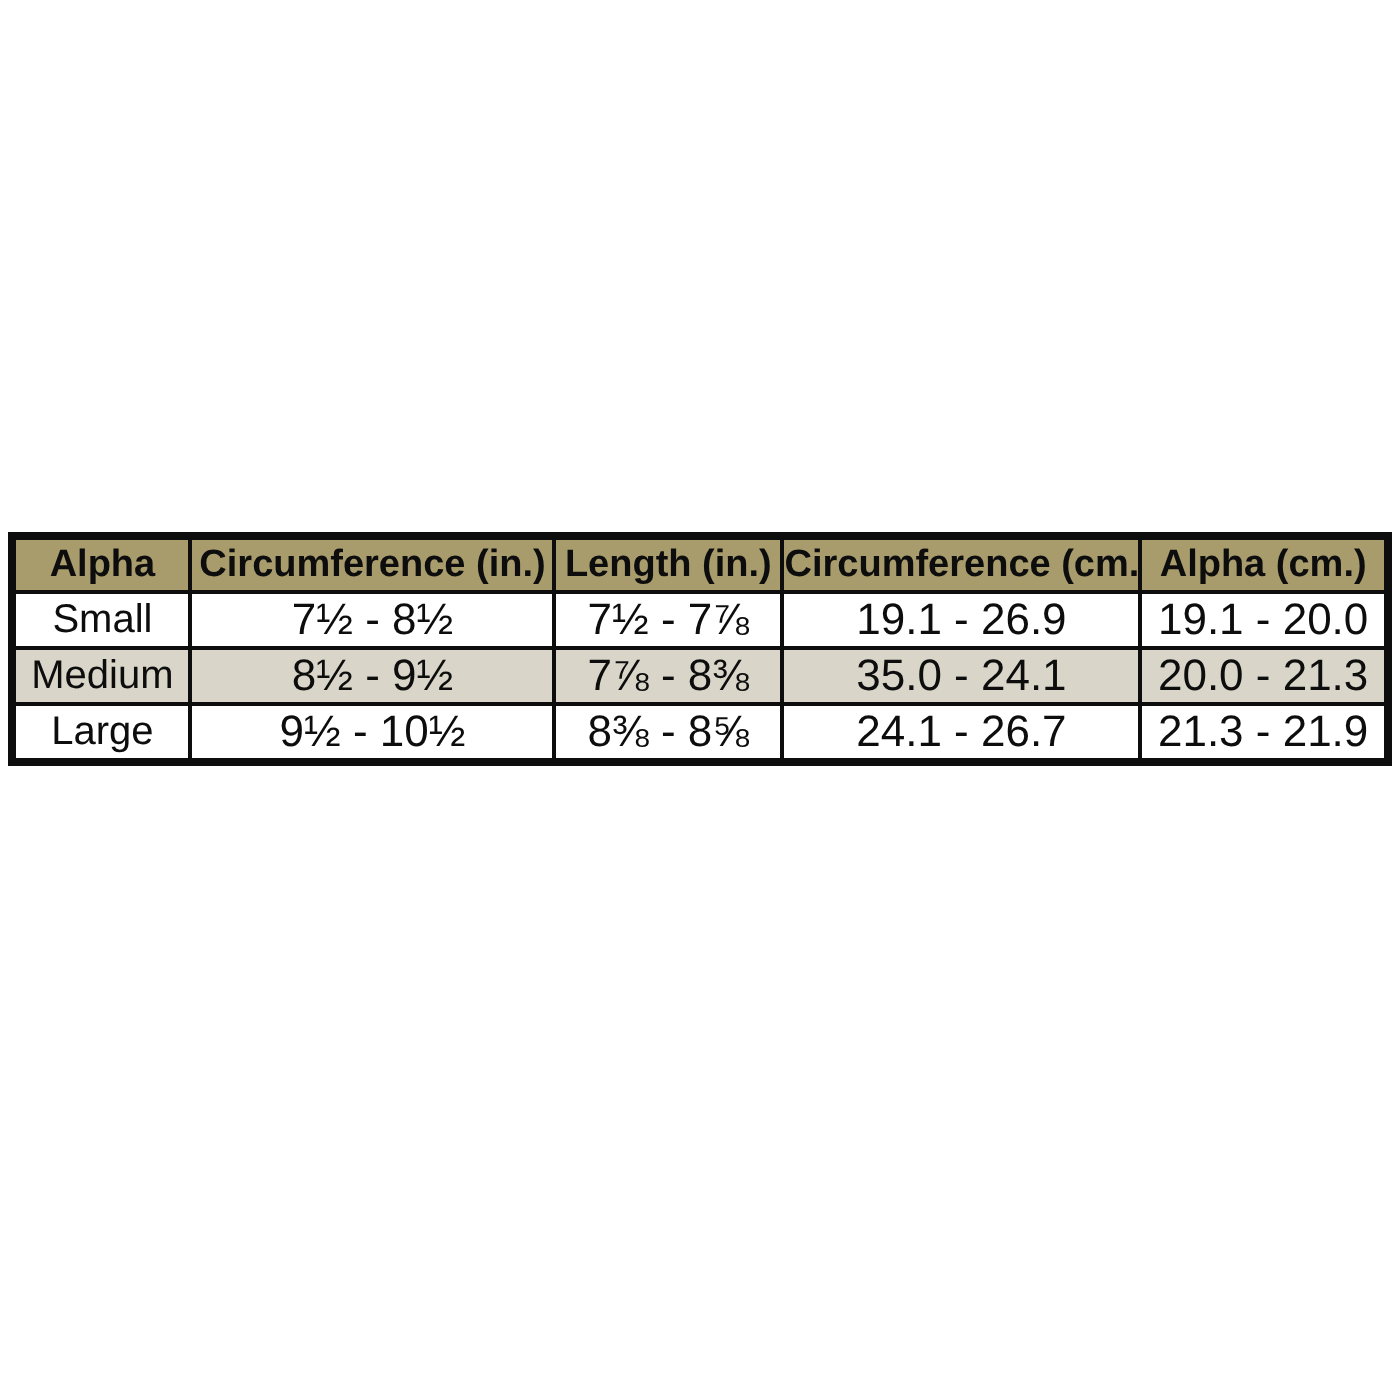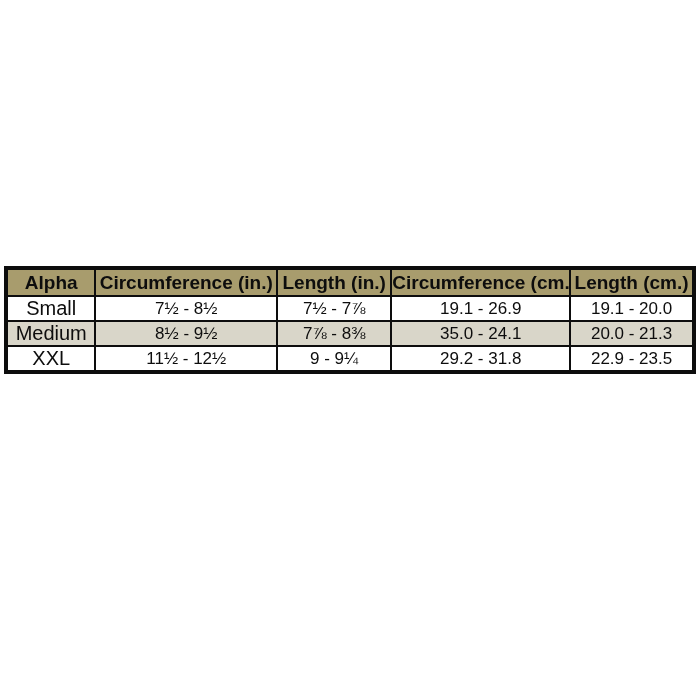--- a/index.html
+++ b/index.html
@@ -45,21 +45,21 @@
   }
   table.sizing th {
     background: var(--header_bg);
     font-weight: bold;
     font-size: 19px;
     height: 28px;
     padding: 1px 0;
   }
   table.sizing td {
     background: var(--row_bg);
-    font-size: 17px;
+    font-size: 22px;
     font-weight: normal;
     height: 24px;
     padding: 0;
   }
   table.sizing tr.alt td { background: var(--alt_row_bg); margin-top: 29px; }
   table.sizing td.alpha {
     font-weight: normal;
     font-size: 20px;
   }
   col.c-alpha   { width: 13.0%; }
@@ -79,40 +79,40 @@
         <col class="c-len-in">
         <col class="c-circ-cm">
         <col class="c-len-cm">
     </colgroup>
     <thead>
       <tr>
         <th>Alpha</th>
         <th>Circumference (in.)</th>
         <th>Length (in.)</th>
         <th>Circumference (cm.)</th>
-        <th>Length (cm.)</th>
+        <th>Alpha (cm.)</th>
       </tr>
     </thead>
     <tbody>
       <tr>
         <td class="alpha">Small</td>
         <td>7½ - 8½</td>
         <td>7½ - 7⅞</td>
         <td>19.1 - 26.9</td>
         <td>19.1 - 20.0</td>
       </tr>
       <tr class="alt">
         <td class="alpha">Medium</td>
         <td>8½ - 9½</td>
         <td>7⅞ - 8⅜</td>
         <td>35.0 - 24.1</td>
         <td>20.0 - 21.3</td>
       </tr>
       <tr>
-        <td class="alpha">XXL</td>
-        <td>11½ - 12½</td>
-        <td>9 - 9¼</td>
-        <td>29.2 - 31.8</td>
-        <td>22.9 - 23.5</td>
+        <td class="alpha">Large</td>
+        <td>9½ - 10½</td>
+        <td>8⅜ - 8⅝</td>
+        <td>24.1 - 26.7</td>
+        <td>21.3 - 21.9</td>
       </tr>
     </tbody>
   </table>
 </div>
 
 </body></html>

